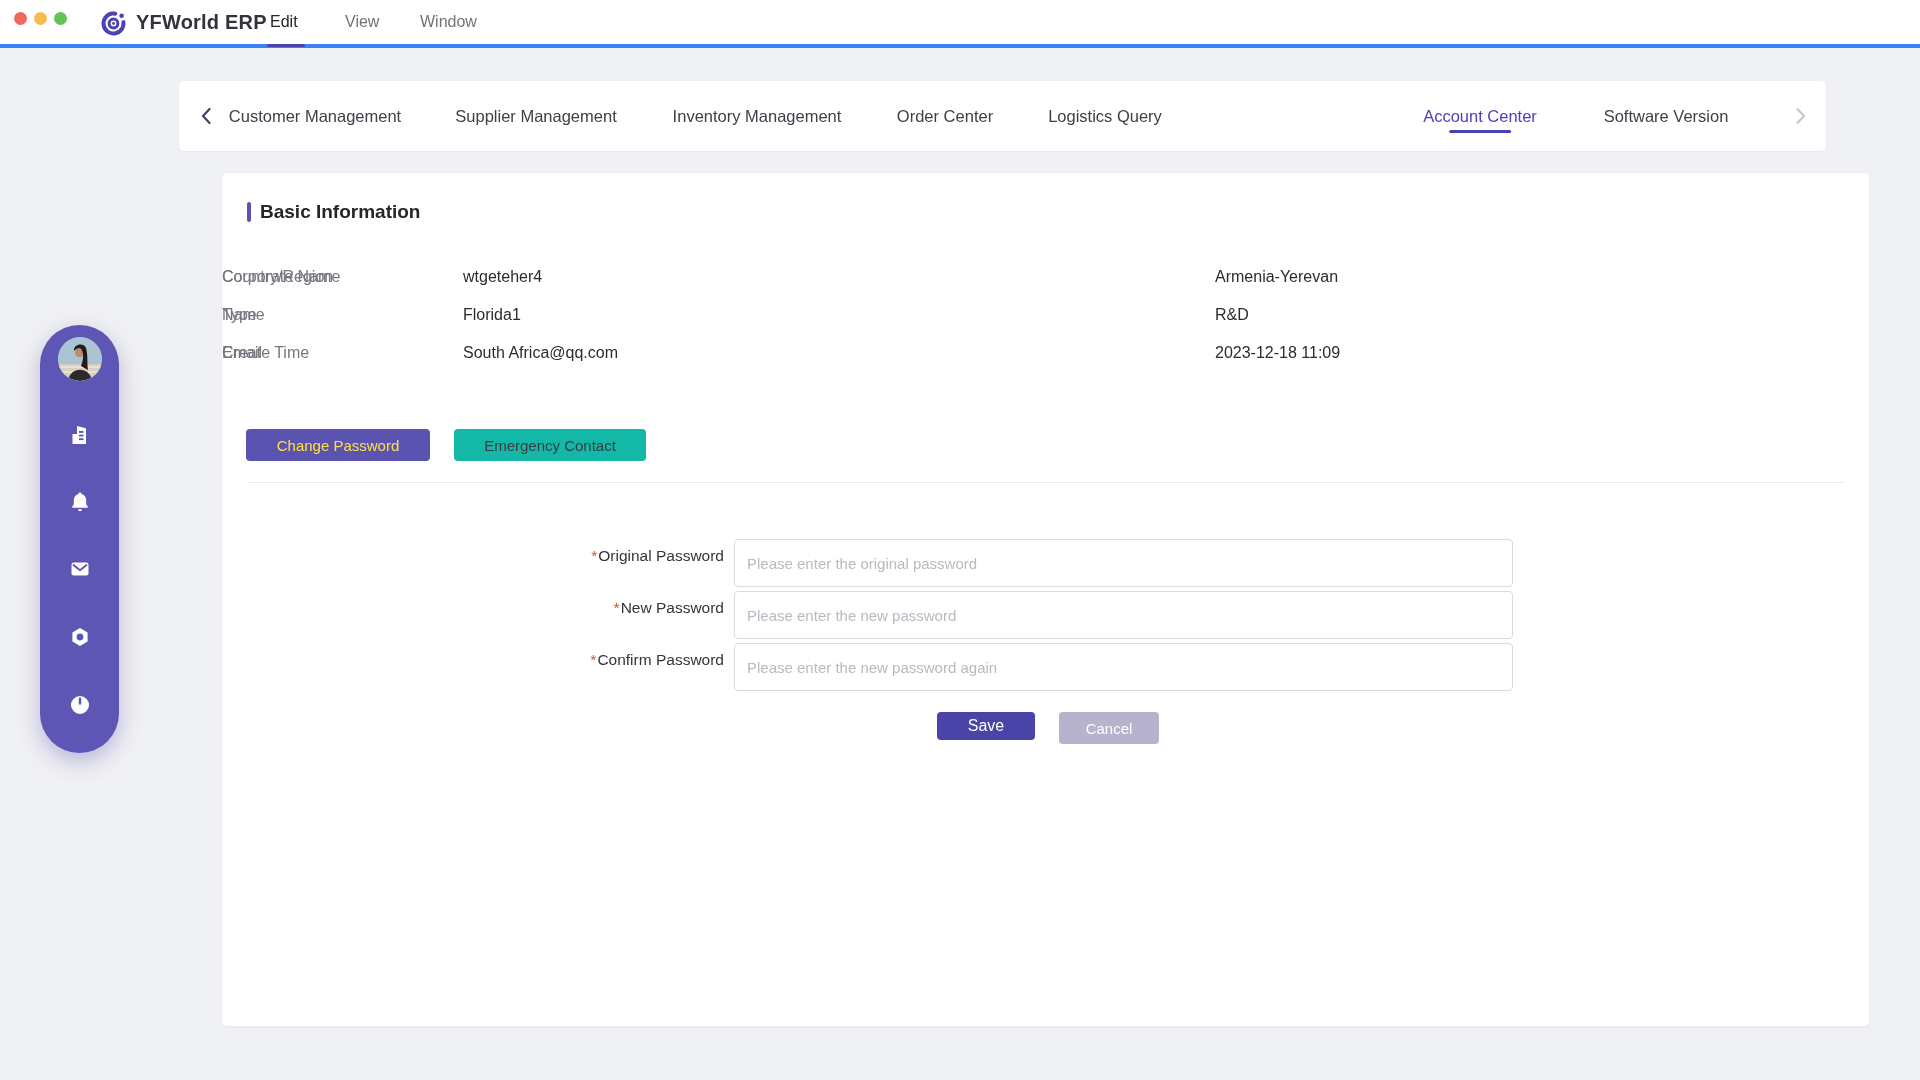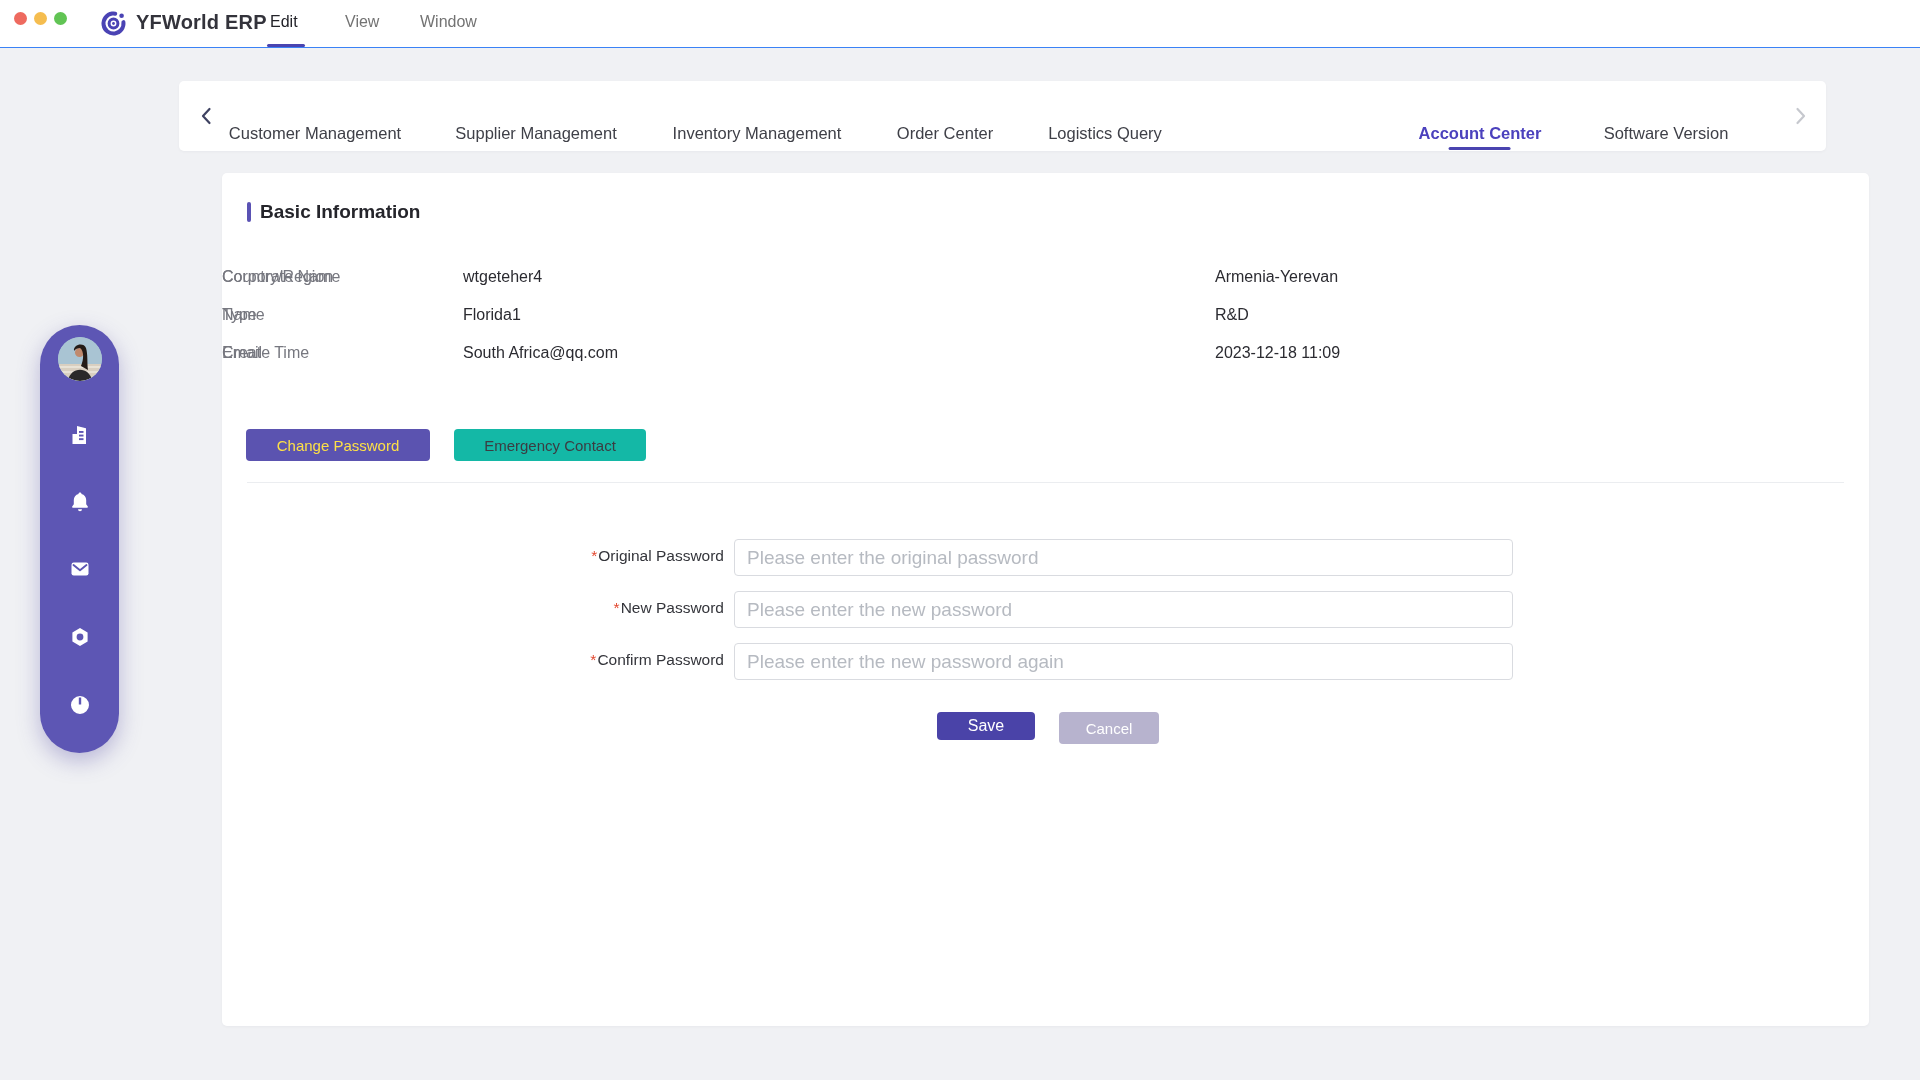--- a/index.html
+++ b/index.html
@@ -2,42 +2,42 @@
 <html><head>
 <meta charset="utf-8">
 <style>
   * { margin:0; padding:0; box-sizing:border-box; }
   html,body { width:1920px; height:1080px; }
   body { font-family:"Liberation Sans","DejaVu Sans",sans-serif; background:#f0f1f4; }
   .screen { position:relative; width:1920px; height:1080px; background:#f0f1f4; overflow:hidden; }
 
   
   .topbar { position:absolute; left:0; top:0; width:1920px; height:48px; background:#ffffff;
-            border-bottom:1px solid #3b82f6; }
+            border-bottom:4px solid #3b82f6; }
   .traffic { position:absolute; top:12px; width:13px; height:13px; border-radius:50%; }
   .t-red    { left:14px; background:#ee6a5f; }
   .t-yellow { left:34px; background:#f5bd4f; }
   .t-green  { left:54px; background:#61c454; }
   .logo { position:absolute; left:100px; top:10px; width:27px; height:27px; }
   .app-title { position:absolute; left:136px; top:11px; font-size:20px; font-weight:700; color:#33333b; letter-spacing:.2px; }
   .menu-item { position:absolute; top:13px; font-size:16px; color:#737373; cursor:default; }
   .menu-edit { left:270px; font-weight:500; color:#232329; }
   .menu-view { left:345px; }
   .menu-window { left:420px; }
   .menu-underline { position:absolute; left:267px; top:44px; width:38px; height:3px; background:#4a44b0; border-radius:2px; }
 
   
   .card { position:absolute; background:#ffffff; border-radius:5px; box-shadow:0 1px 3px rgba(20,20,40,.04); }
   .tabsbar { left:179px; top:81px; width:1647px; height:70px; }
   .maincard { left:179px; top:173px; width:1647px; height:853px;margin-left:43px; }
 
   
-  .tab { position:absolute; top:17px; height:52px; line-height:70px; transform:translateX(-50%);
+  .tab { position:absolute; top:0; height:52px; line-height:70px; transform:translateX(-50%);
          font-size:16.5px; color:#3f4048; white-space:nowrap; cursor:pointer; }
-  .tab.active { color:#4b41bd; font-weight:700; }
+  .tab.active { color:#4b41bd; font-weight:400; }
   .tab-underline { position:absolute; bottom:0; left:50%; transform:translateX(-50%);
                    width:62px; height:3px; background:#4a44b0; border-radius:2px; }
   .tab-chevron { position:absolute; top:23px; width:24px; height:24px; cursor:pointer; }
   .chev-left { left:16px; }
   .chev-right { left:1609px; }
 
   
   .section-title { position:absolute; left:25px; top:28px; display:flex; align-items:center; }
   .title-bar { width:4px; height:20px; background:#5a52b4; border-radius:2px; margin-right:9px; }
   .title-text { font-size:19px; font-weight:600; color:#25252b; }
@@ -59,23 +59,23 @@
   .btn-emergency { position:absolute; left:232px; top:256px; width:192px; height:32px;
                    background:#14b8a6; color:#3b3c42; font-size:15px; }
   .divider { position:absolute; left:25px; top:309px; width:1597px; height:1px; background:#ebedf0; }
 
   
   .form-row { position:absolute; left:0; height:34px; }
   .fr1 { top:366px; } .fr2 { top:418px; } .fr3 { top:470px; }
   .form-label { position:absolute; left:0; width:502px; text-align:right; line-height:34px;
                 font-size:15.5px; color:#34353b; white-space:nowrap; }
   .req { color:#e2472e; margin-right:1px; }
-  .form-input { position:absolute; left:512px; top:0; width:779px; height:37px;
+  .form-input { position:absolute; left:512px; top:0; width:779px; height:48px;
                 border:1px solid #d9dbe0; border-radius:4px; padding:0 12px;
-                font-family:inherit; font-size:19px; color:#34353b; outline:none; background:#fff; }
+                font-family:inherit; font-size:15px; color:#34353b; outline:none; background:#fff; }
   .form-input::placeholder { color:#b6bac1; }
   .btn-save { position:absolute; left:715px; top:539px; width:98px; height:28px;
               background:#4a43a8; color:#fff; font-size:16px; }
   .btn-cancel { position:absolute; left:837px; top:539px; width:100px; height:32px;
                 background:#b7b3ce; color:#fff; font-size:15px; }
 
   
   .sidebar { position:absolute; left:40px; top:325px; width:79px; height:428px;
              background:#5d56b4; border-radius:40px;
              box-shadow:0 8px 22px rgba(80,72,160,.35); }

